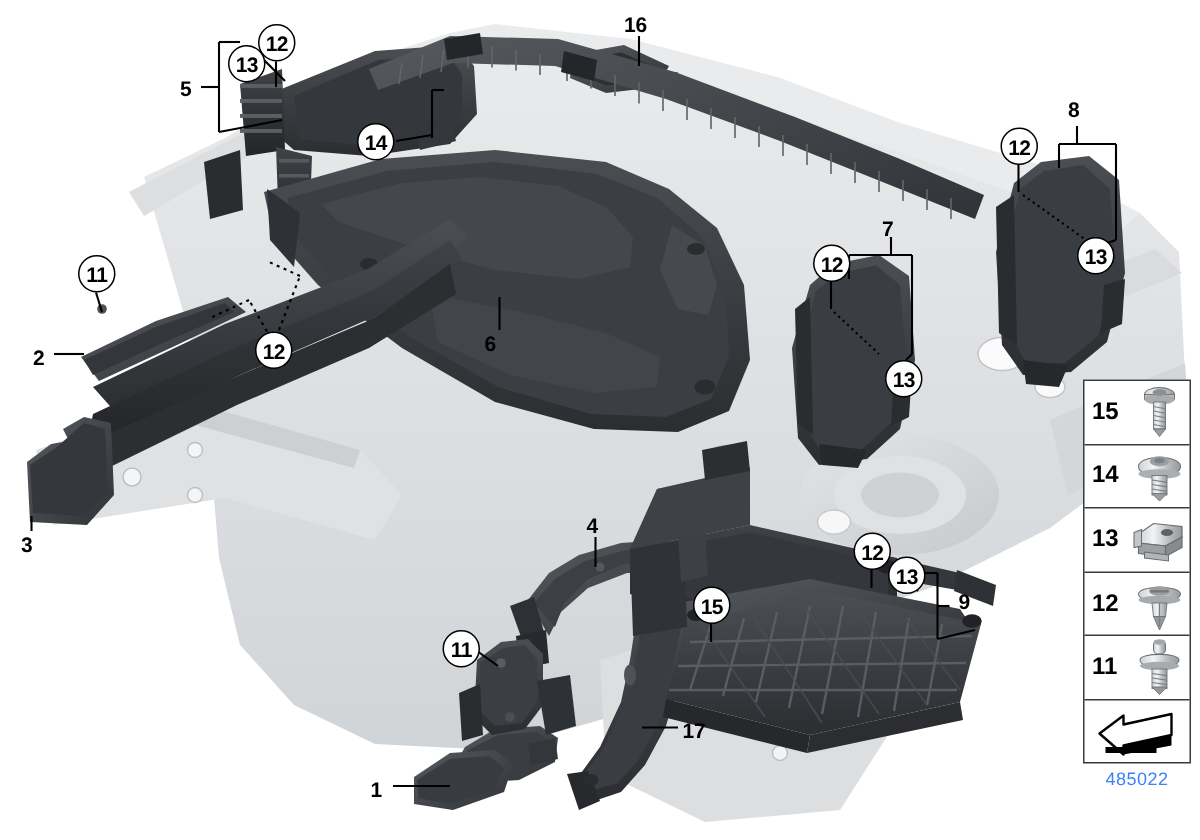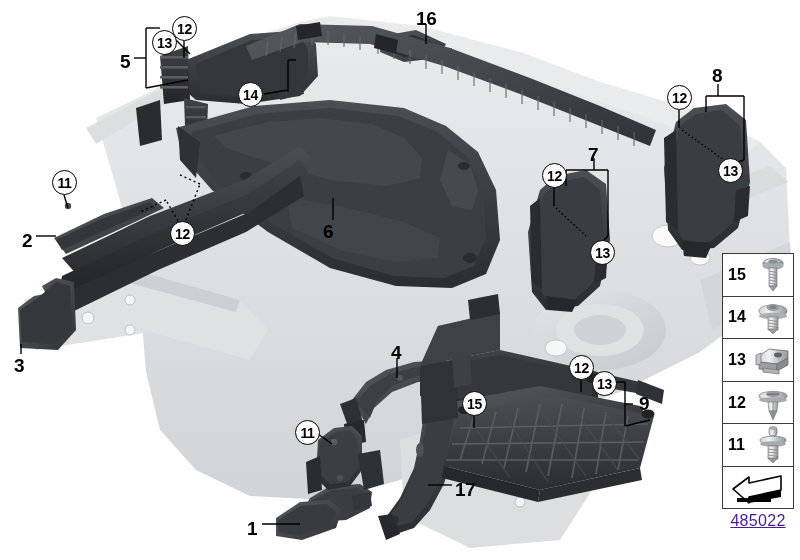--- a/index.html
+++ b/index.html
@@ -2,38 +2,38 @@
 <html><head>
 <meta charset="utf-8">
 <style>
   html,body{margin:0;padding:0;background:#fff;}
   body{width:800px;height:560px;overflow:hidden;
        font-family:"Liberation Sans","DejaVu Sans",sans-serif;}
   #stage{position:relative;width:800px;height:560px;background:#ffffff;}
   svg.layer{position:absolute;left:0;top:0;width:800px;height:560px;}
 
   
-  .num{position:absolute;font-weight:700;font-size:19px;color:#000;
+  .num{position:absolute;font-weight:700;font-size:14px;color:#000;
        line-height:1;white-space:nowrap;letter-spacing:-0.2px;}
   
   .circ{position:absolute;width:25px;height:25px;border:1.7px solid #000;
         border-radius:50%;background:#fff;color:#000;font-weight:700;
         font-size:14px;display:flex;align-items:center;justify-content:center;
         box-sizing:border-box;letter-spacing:-0.4px;}
 
   
   #legend{position:absolute;left:722px;top:253px;width:72px;height:256px;
           border:1.4px solid #3a3a3a;box-sizing:border-box;background:#fff;}
   .lrow{position:relative;height:42.6px;border-bottom:1.4px solid #3a3a3a;
         box-sizing:border-box;display:flex;align-items:center;}
   .lrow:last-child{border-bottom:none;}
   .lnum{font-weight:700;font-size:16px;padding-left:5px;width:24px;color:#000;}
   .lart{flex:1;display:flex;align-items:center;justify-content:center;height:100%;}
   #diagid{position:absolute;left:722px;top:512px;width:72px;text-align:center;
-          font-size:16px;color:#4c1d95;letter-spacing:0.3px;text-decoration:underline;}
+          font-size:12px;color:#3b82f6;letter-spacing:0.3px;}
 </style>
 </head>
 <body>
 
 <div id="stage">
 
   <svg class="layer">
     <defs>
       <linearGradient id="gGhost" x1="0" y1="0" x2="0" y2="1">
         <stop offset="0" stop-color="#e8eaec"></stop>

